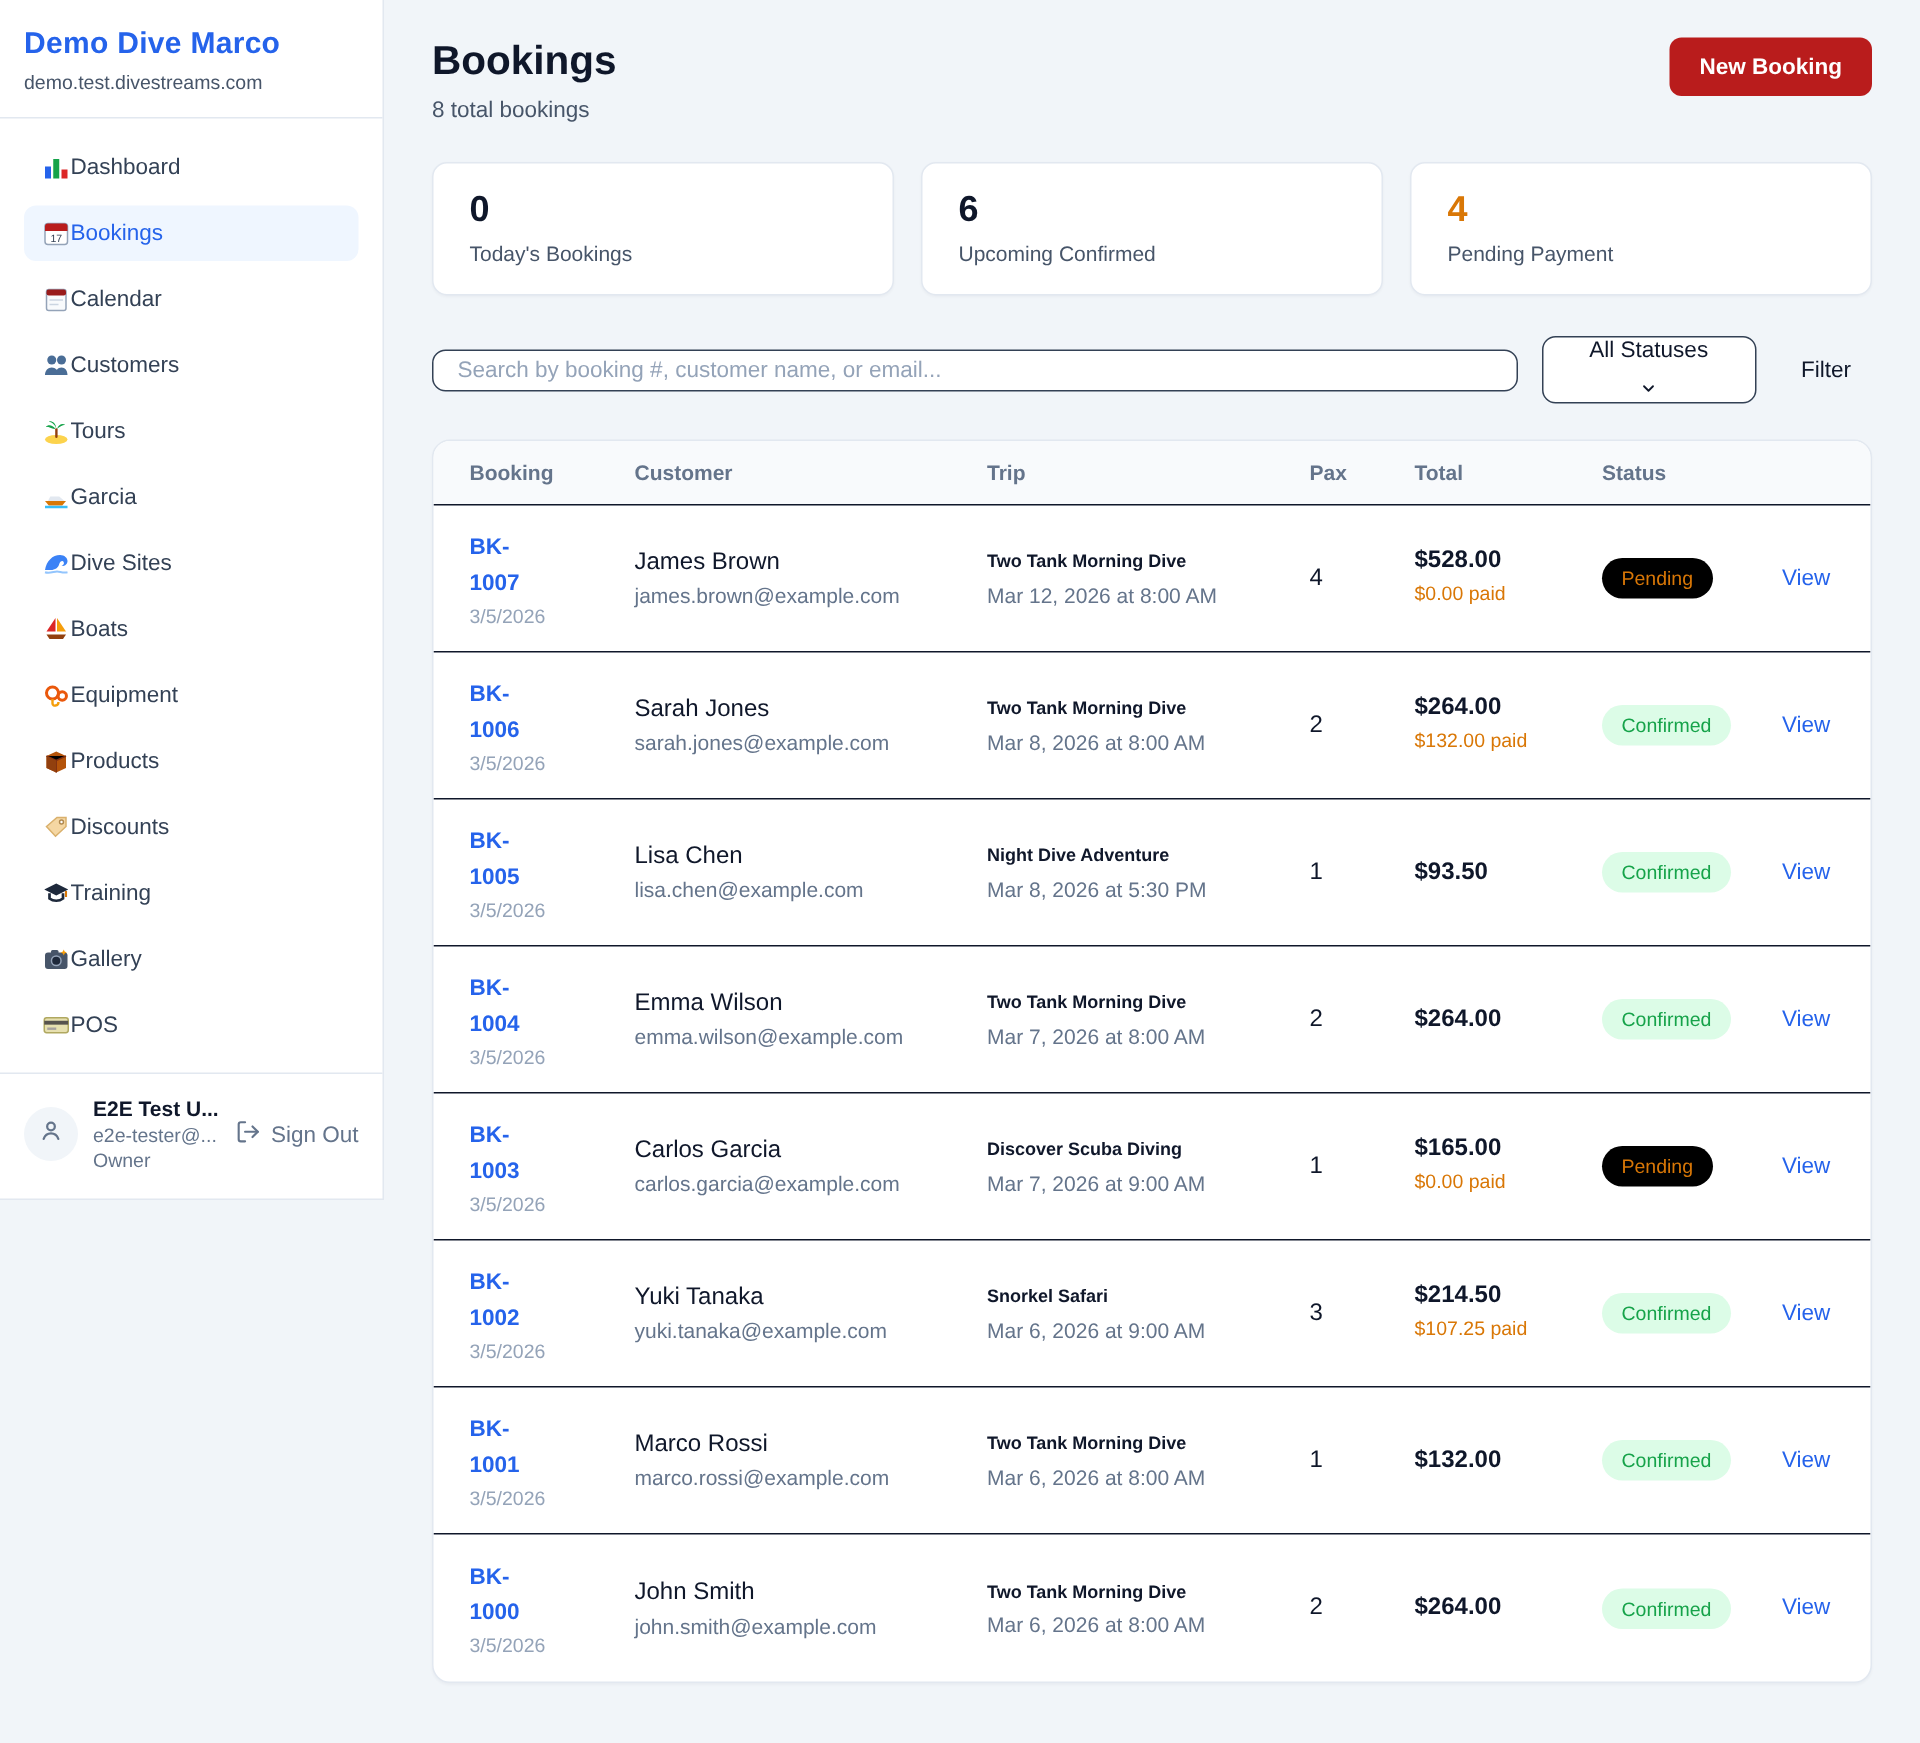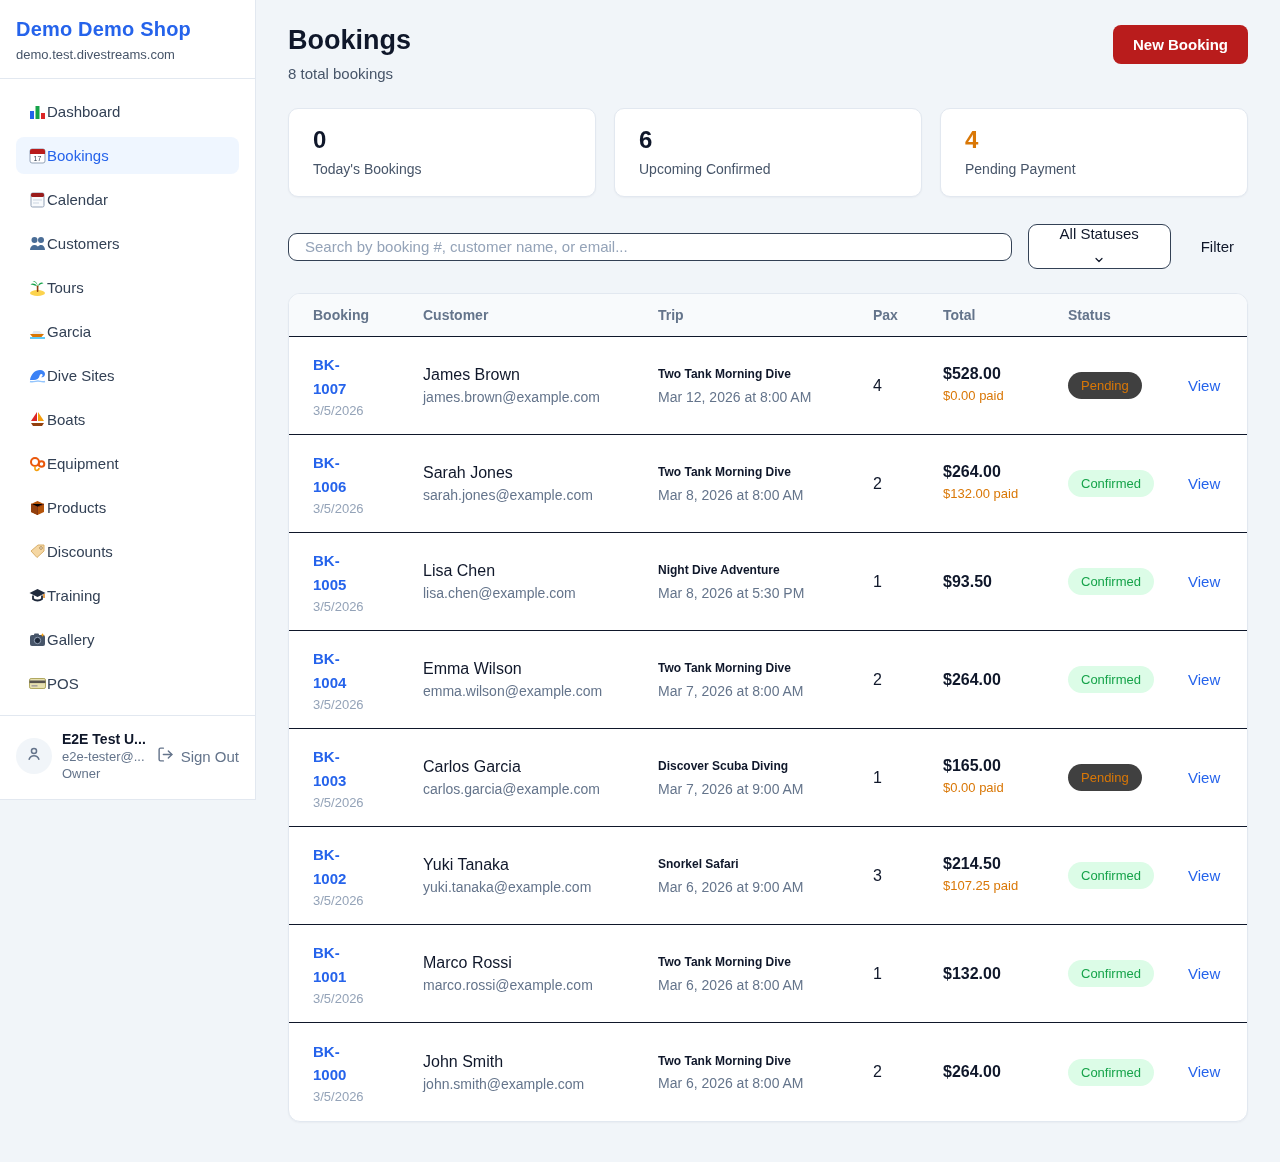--- a/index.html
+++ b/index.html
@@ -67,33 +67,33 @@
              text-decoration:none; line-height:1.55; overflow-wrap:break-word; cursor:pointer; }
   .bk-date { font-size:13px; color:#94a3b8; margin-top:3px; }
   .cust-name { font-size:16px; color:#0f172a; }
   .cust-email { font-size:14px; color:#64748b; margin-top:5px; }
   .trip-name { font-size:12px; font-weight:700; color:#0f172a; max-width:170px; line-height:1.45; }
   .trip-date { font-size:14px; color:#64748b; margin-top:5px; }
   .pax { font-size:16px; color:#0f172a; }
   .total-amt { font-size:16px; font-weight:700; color:#0f172a; }
   .total-paid { font-size:13px; color:#d97706; margin-top:4px; max-width:95px; line-height:1.4; }
   .badge { display:inline-block; font-size:13px; padding:6px 13px; border-radius:999px; }
-  .badge.pending { background:#404040; color:#d97706; }
+  .badge.pending { background:#000000; color:#d97706; }
   .badge.confirmed { background:#dcfce7; color:#16a34a; }
   .view-link { font-size:15px; color:#2563eb; text-decoration:none; cursor:pointer; }
   .cell { min-width:0; }
 </style>
 </head>
 <body>
 
 <div class="app">
 
   <aside class="sidebar">
     <div class="side-header">
-      <div class="shop-name">Demo Demo Shop</div>
+      <div class="shop-name">Demo Dive Marco</div>
       <div class="shop-domain">demo.test.divestreams.com</div>
     </div>
     <nav class="nav" id="nav">
         <div class="nav-item">
           <span class="nav-icon">
             <svg viewBox="0 0 19 19">
               <rect x="2" y="9" width="4" height="8" fill="#2563eb"></rect>
               <rect x="7.5" y="4" width="4" height="13" fill="#16a34a"></rect>
               <rect x="13" y="11" width="4" height="6" fill="#dc2626"></rect>
             </svg>

